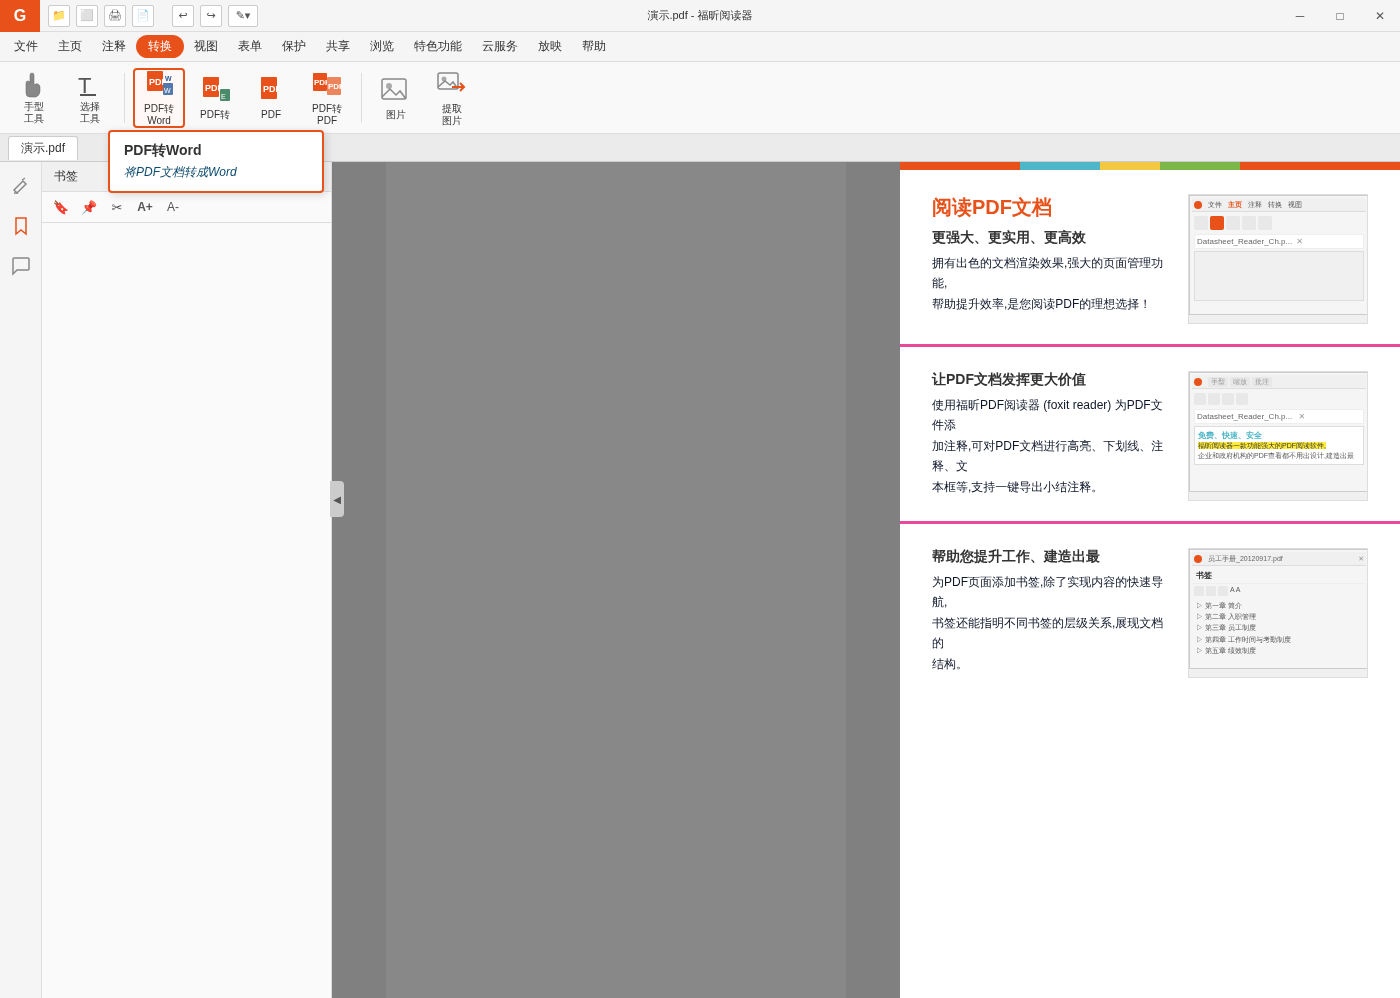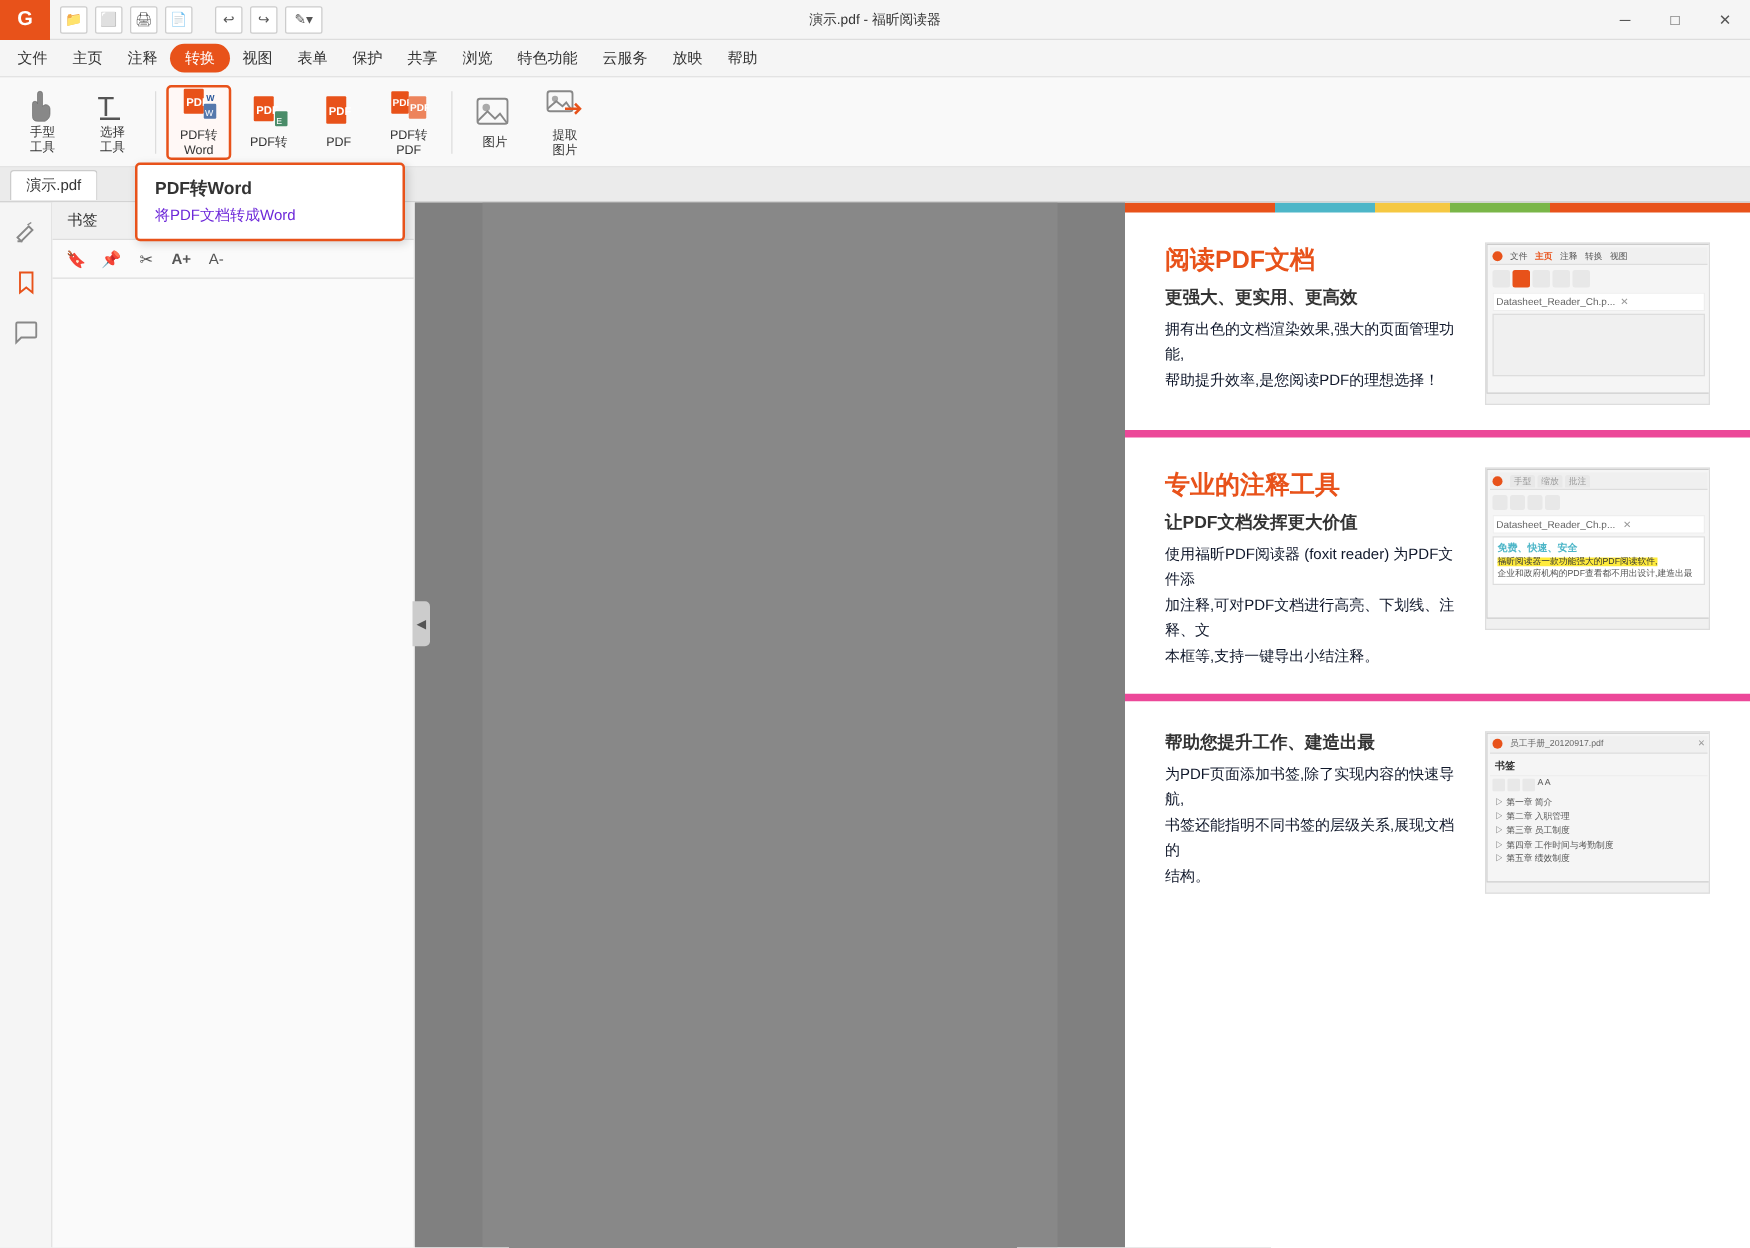--- a/index.html
+++ b/index.html
@@ -158,21 +158,22 @@
       box-shadow: 2px 2px 8px rgba(0,0,0,0.15);
     }
     .tooltip-title {
       font-size: 14px;
       font-weight: bold;
       color: #333;
       margin-bottom: 4px;
     }
     .tooltip-desc {
       font-size: 12px;
-      color: #6d28d9;
+      color: #0c4a6e;
+      font-style: italic;
     }
 
     
     .tab-bar {
       background: #ebebeb;
       height: 28px;
       display: flex;
       align-items: center;
       border-bottom: 1px solid #ccc;
       padding: 0 8px;
@@ -305,21 +306,21 @@
       height: 8px;
       display: flex;
     }
     .deco-seg {
       height: 8px;
     }
 
     
     .content-section {
       padding: 24px 32px 20px 32px;
-      border-bottom: 6px solid #ec4899;
+      border-bottom: 3px solid #ec4899;
       display: flex;
       gap: 20px;
     }
     .section-text { flex: 1; }
     .section-title {
       font-size: 20px;
       font-weight: bold;
       color: #e8521a;
       margin-bottom: 8px;
     }
@@ -595,21 +596,20 @@
               <span>Datasheet_Reader_Ch.p...</span>
               <span style="color:#999;">✕</span>
             </div>
             <div style="background:#f0f0f0; margin:2px; height:50px; border:1px solid #ddd;"></div>
           </div>
         </div>
       </div>
 
       <div class="content-section">
         <div class="section-text">
-          <div class="section-title">专业的注释工具</div>
           <div class="section-subtitle">让PDF文档发挥更大价值</div>
           <div class="section-body">
             使用福昕PDF阅读器 (foxit reader) 为PDF文件添<br>加注释,可对PDF文档进行高亮、下划线、注释、文<br>本框等,支持一键导出小结注释。
           </div>
         </div>
         <div class="section-img">
           <div class="mini-app">
             <div class="mini-app-header">
               <div class="mini-dot"></div>
               <div style="display:flex; gap:2px; margin-left:4px;">

